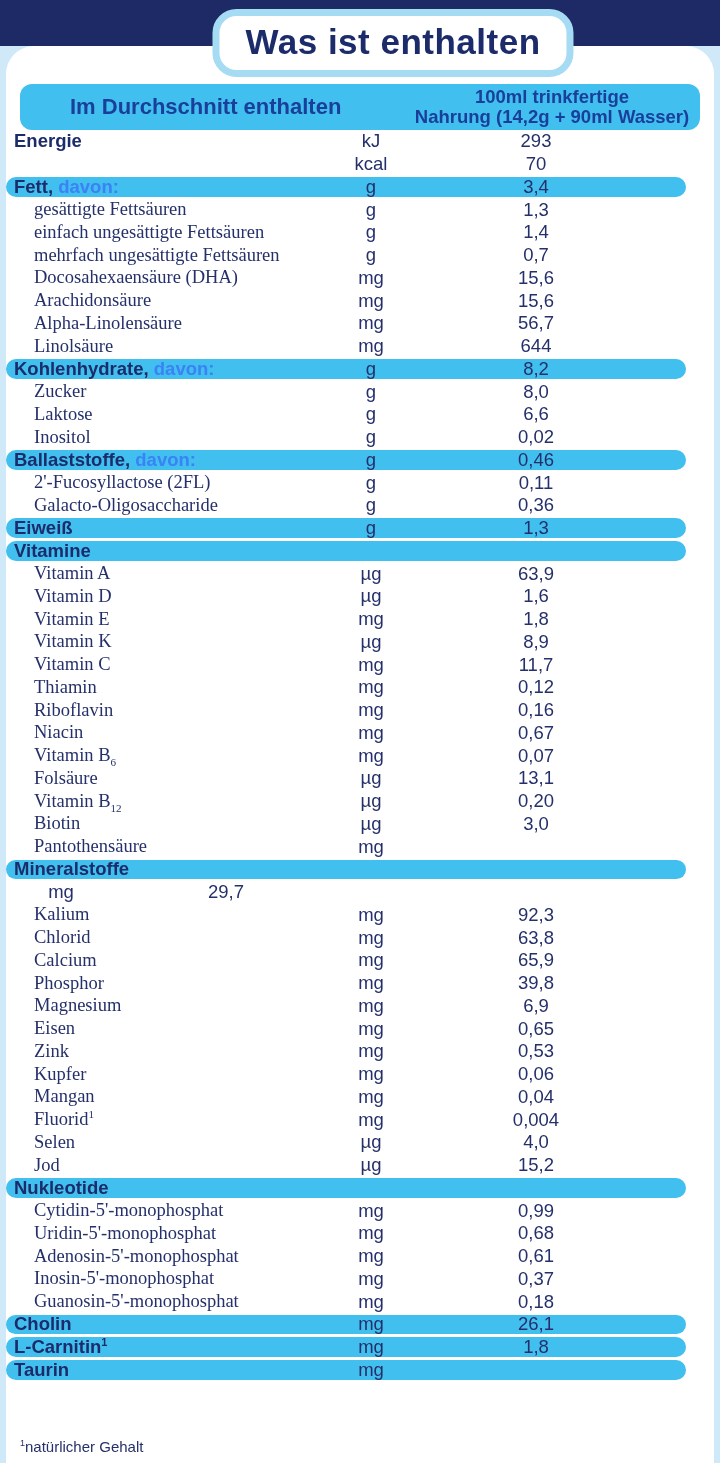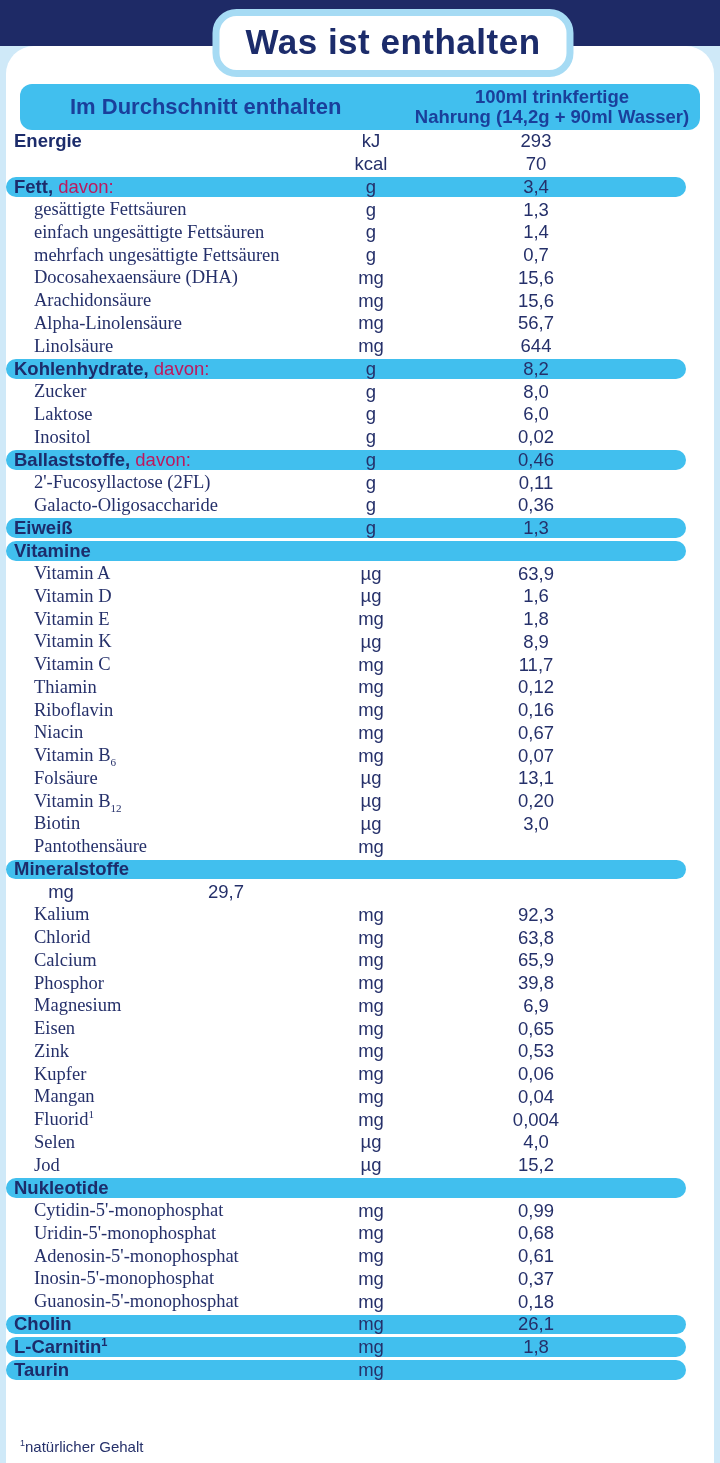--- a/index.html
+++ b/index.html
@@ -25,21 +25,21 @@
   .th-right{width:292px;text-align:center;font-size:18.5px;font-weight:bold;color:var(--header-blue);
             line-height:20px;margin-right:2px;}
   .tbl{position:absolute;top:84px;left:0;width:680px;}
   .row{position:relative;height:22.75px;display:flex;align-items:center;color:var(--text-navy);
        font-size:18.5px;white-space:nowrap;}
   .row .bg{position:absolute;left:0;right:0;top:1.5px;bottom:1.5px;background:var(--bar-blue);
            border-radius:11px;z-index:0;}
   .row .label{position:relative;z-index:1;width:310px;padding-left:8px;box-sizing:border-box;overflow:visible;}
   .row.indent .label{padding-left:28px;font-family:Liberation Serif, serif;}
   .row.bold .label{font-weight:bold;color:#1c2c6b;}
-  .row .suffix{color:#be185d;font-weight:normal;}
+  .row .suffix{color:#3b82f6;font-weight:bold;}
   .row .unit{position:relative;z-index:1;width:110px;text-align:center;}
   .row .value{position:relative;z-index:1;width:220px;text-align:center;}
   .row .spacer{width:40px;}
   sup{font-size:60%;vertical-align:super;line-height:0;}
   sub{font-size:60%;vertical-align:sub;line-height:0;}
   .footer{position:absolute;top:1389px;left:14px;width:660px;color:var(--text-navy);}
   .fn1{font-size:15px;line-height:24px;}
   .fn2{font-size:21px;line-height:25px;width:656px;white-space:normal;}
 </style>
 </head>
@@ -126,21 +126,21 @@
         </div>
         <div class="row indent">
           <span class="label">Zucker</span>
           <span class="unit">g</span>
           <span class="value">8,0</span>
           <span class="spacer"></span>
         </div>
         <div class="row indent">
           <span class="label">Laktose</span>
           <span class="unit">g</span>
-          <span class="value">6,0</span>
+          <span class="value">6,6</span>
           <span class="spacer"></span>
         </div>
         <div class="row indent">
           <span class="label">Inositol</span>
           <span class="unit">g</span>
           <span class="value">0,02</span>
           <span class="spacer"></span>
         </div>
         <div class="row hl bold">
           <div class="bg"></div>

